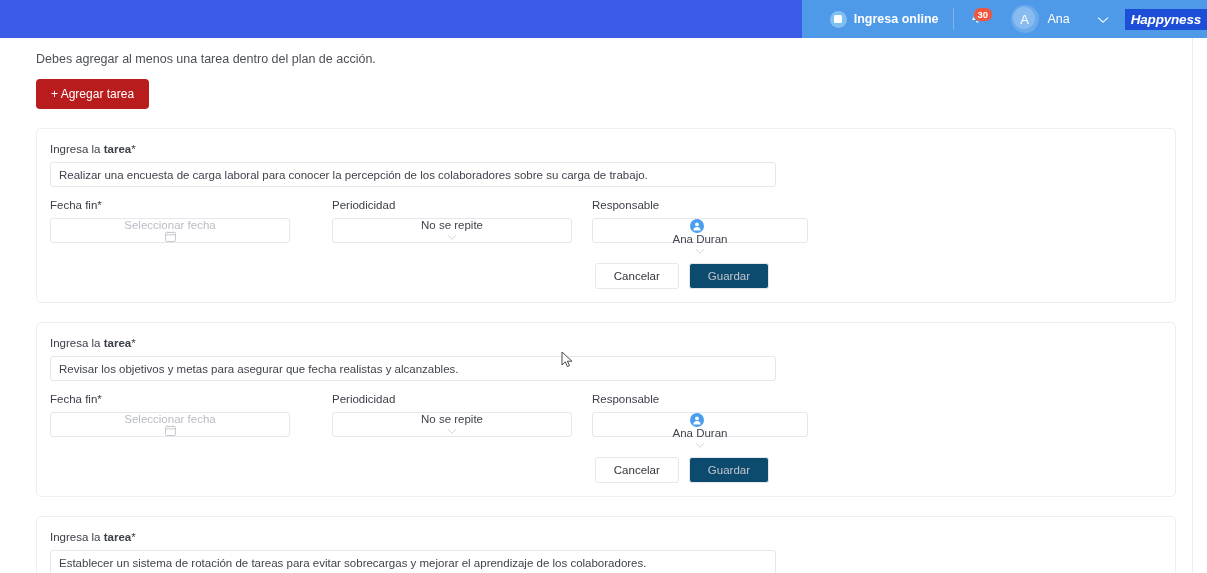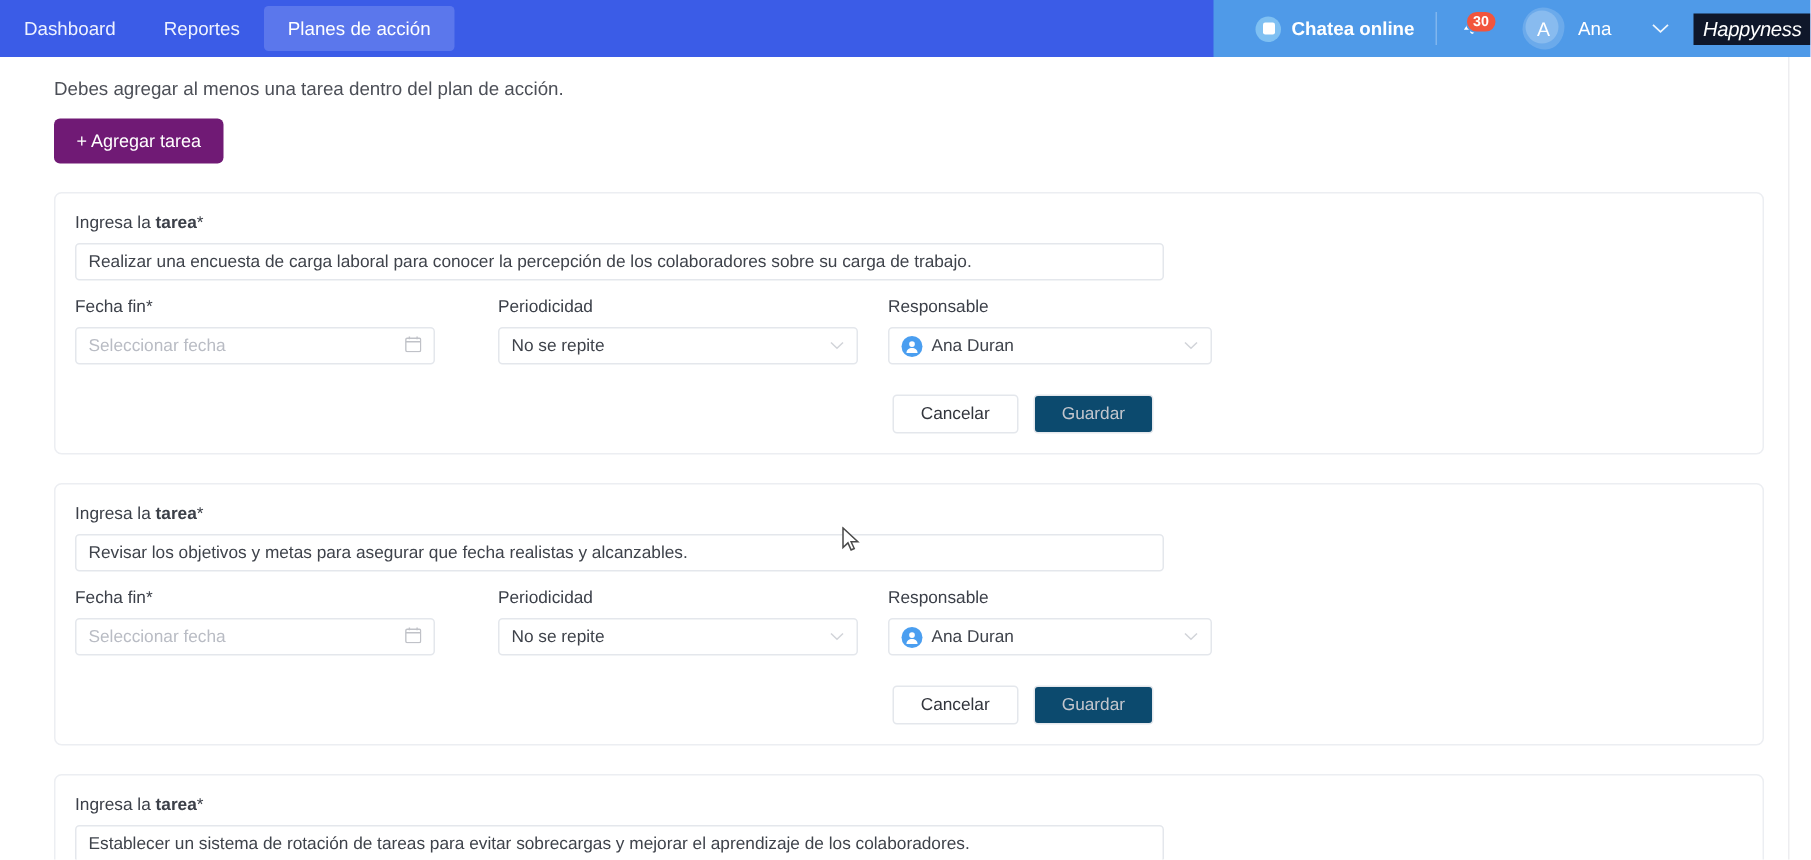--- a/index.html
+++ b/index.html
@@ -136,24 +136,24 @@
     font-size: 13px;
     font-weight: 400;
   }
   .user-name { font-size: 12.5px; color: #ffffff; }
   .chev {
     margin-left: 18px;
     margin-right: 8px;
     opacity: 0.9;
   }
   .happy-logo {
-    background: #0f172a;
+    background: #1d4ed8;
     color: #ffffff;
     font-size: 13.5px;
-    font-weight: 400;
+    font-weight: 700;
     font-style: italic;
     padding: 3px 6px;
     letter-spacing: -0.2px;
     margin-right: 0;
     white-space: nowrap;
     align-self: center;
   }
 
   
   .page {
@@ -165,21 +165,21 @@
   .content {
     padding: 0 0 0 0;
   }
   .alert-text {
     font-size: 12.5px;
     color: #4c4f57;
     padding: 14px 0 0 36px;
   }
   .add-btn {
     margin: 13px 0 0 36px;
-    background: #701a75;
+    background: #b91c1c;
     color: #ffffff;
     font-size: 12px;
     border: none;
     border-radius: 4px;
     padding: 8px 15px;
     cursor: pointer;
     font-family: inherit;
   }
 
   
@@ -225,20 +225,21 @@
   .ctrl {
     height: 25px;
     border: 1px solid #e4e7ec;
     border-radius: 3px;
     background: #fff;
     display: flex;
     align-items: center;
     padding: 0 8px;
     font-size: 11.5px;
     cursor: pointer;
+    flex-direction: column;
   }
   .ctrl .placeholder { color: #b9bcc4; }
   .ctrl .value { color: #3f434b; }
   .ctrl .spacer { flex: 1; }
 
   .cal-icon { opacity: 0.55; }
   .chev-sm { opacity: 0.45; }
 
   .resp-avatar {
     width: 14px; height: 14px;
@@ -283,34 +284,29 @@
     pointer-events: none;
   }
 </style>
 </head>
 <body>
 
 <div class="topnav">
 
   <div class="nav-left">
 
-    <div class="nav-items">
-      <div class="nav-item">Dashboard</div>
-      <div class="nav-item">Reportes</div>
-      <div class="nav-item active">Planes de acción</div>
-    </div>
   </div>
 
   <div class="nav-right">
 
     <div class="chat-btn">
       <span class="chat-icon-circle">
         <span class="chat-icon-inner"></span>
       </span>
-      <span class="chat-label">Chatea online</span>
+      <span class="chat-label">Ingresa online</span>
     </div>
 
     <div class="divider-v"></div>
 
     <div class="bell-wrap">
       <span>
         <svg width="15" height="16" viewBox="0 0 15 16">
           <path d="M7.5 1.3 C9.9 1.3 11.6 3.0 11.6 5.3 L11.6 8.6 L13.1 10.9 L1.9 10.9 L3.4 8.6 L3.4 5.3 C3.4 3.0 5.1 1.3 7.5 1.3 Z" fill="#ffffff"></path>
           <path d="M6.0 11.9 C6.0 12.9 6.7 13.6 7.5 13.6 C8.3 13.6 9.0 12.9 9.0 11.9 Z" fill="#ffffff"></path>
         </svg>

